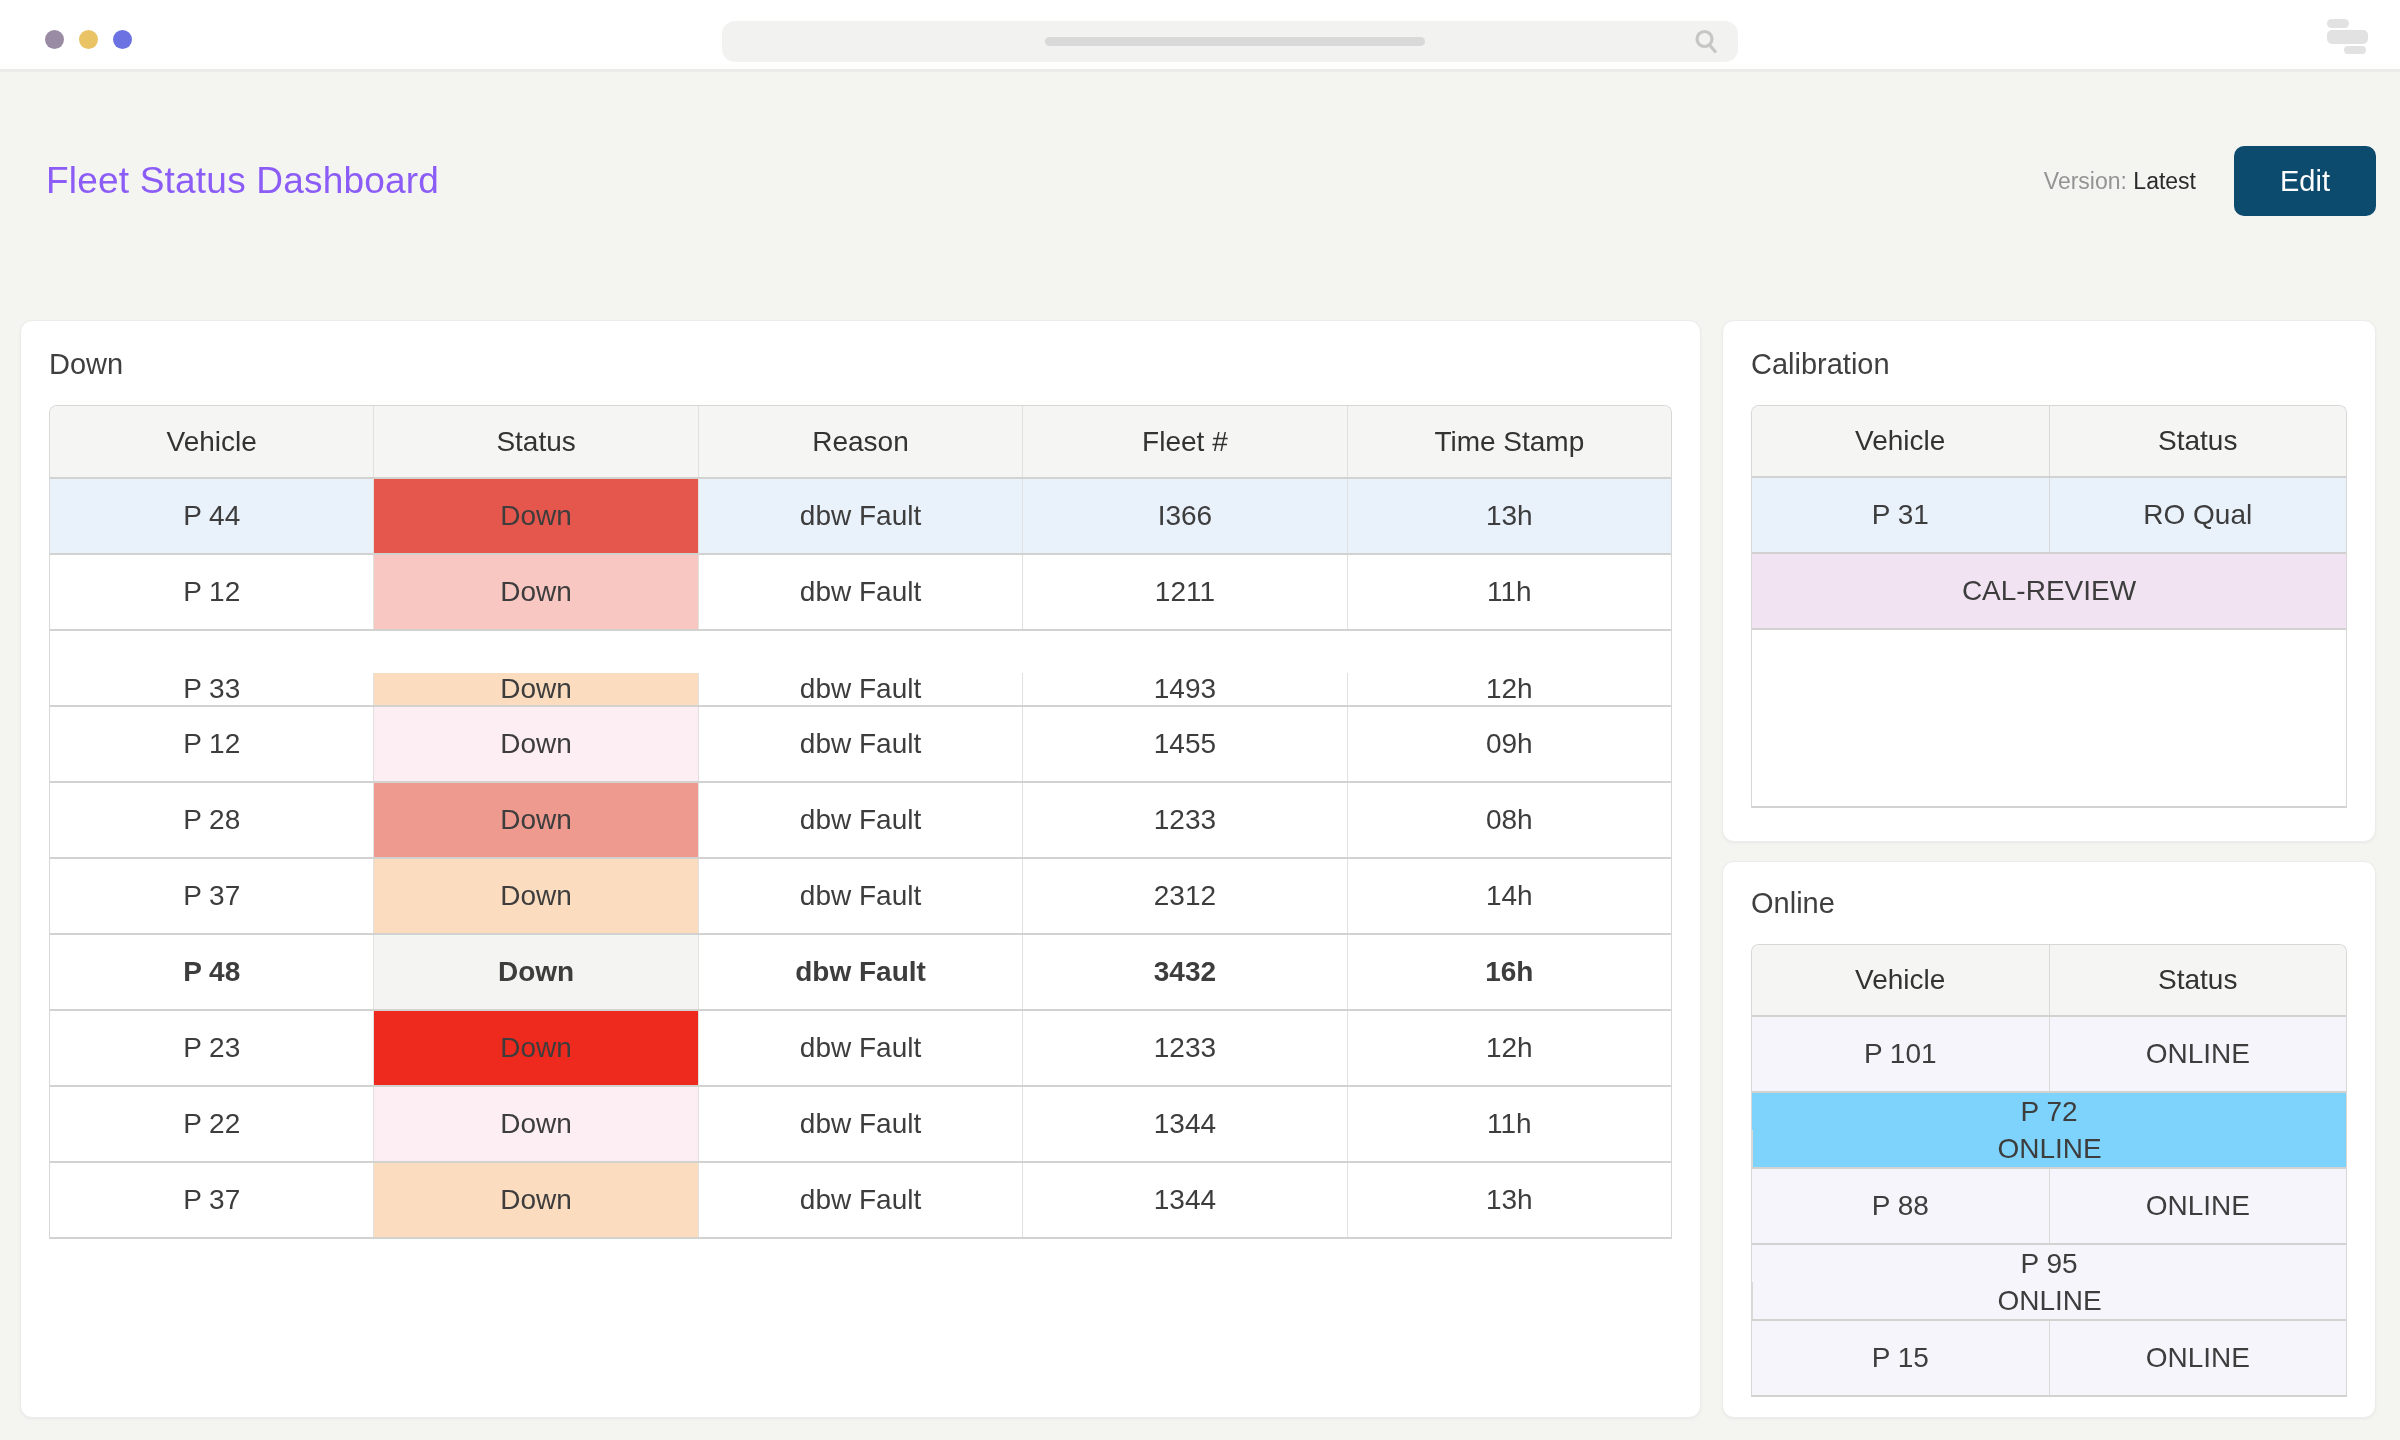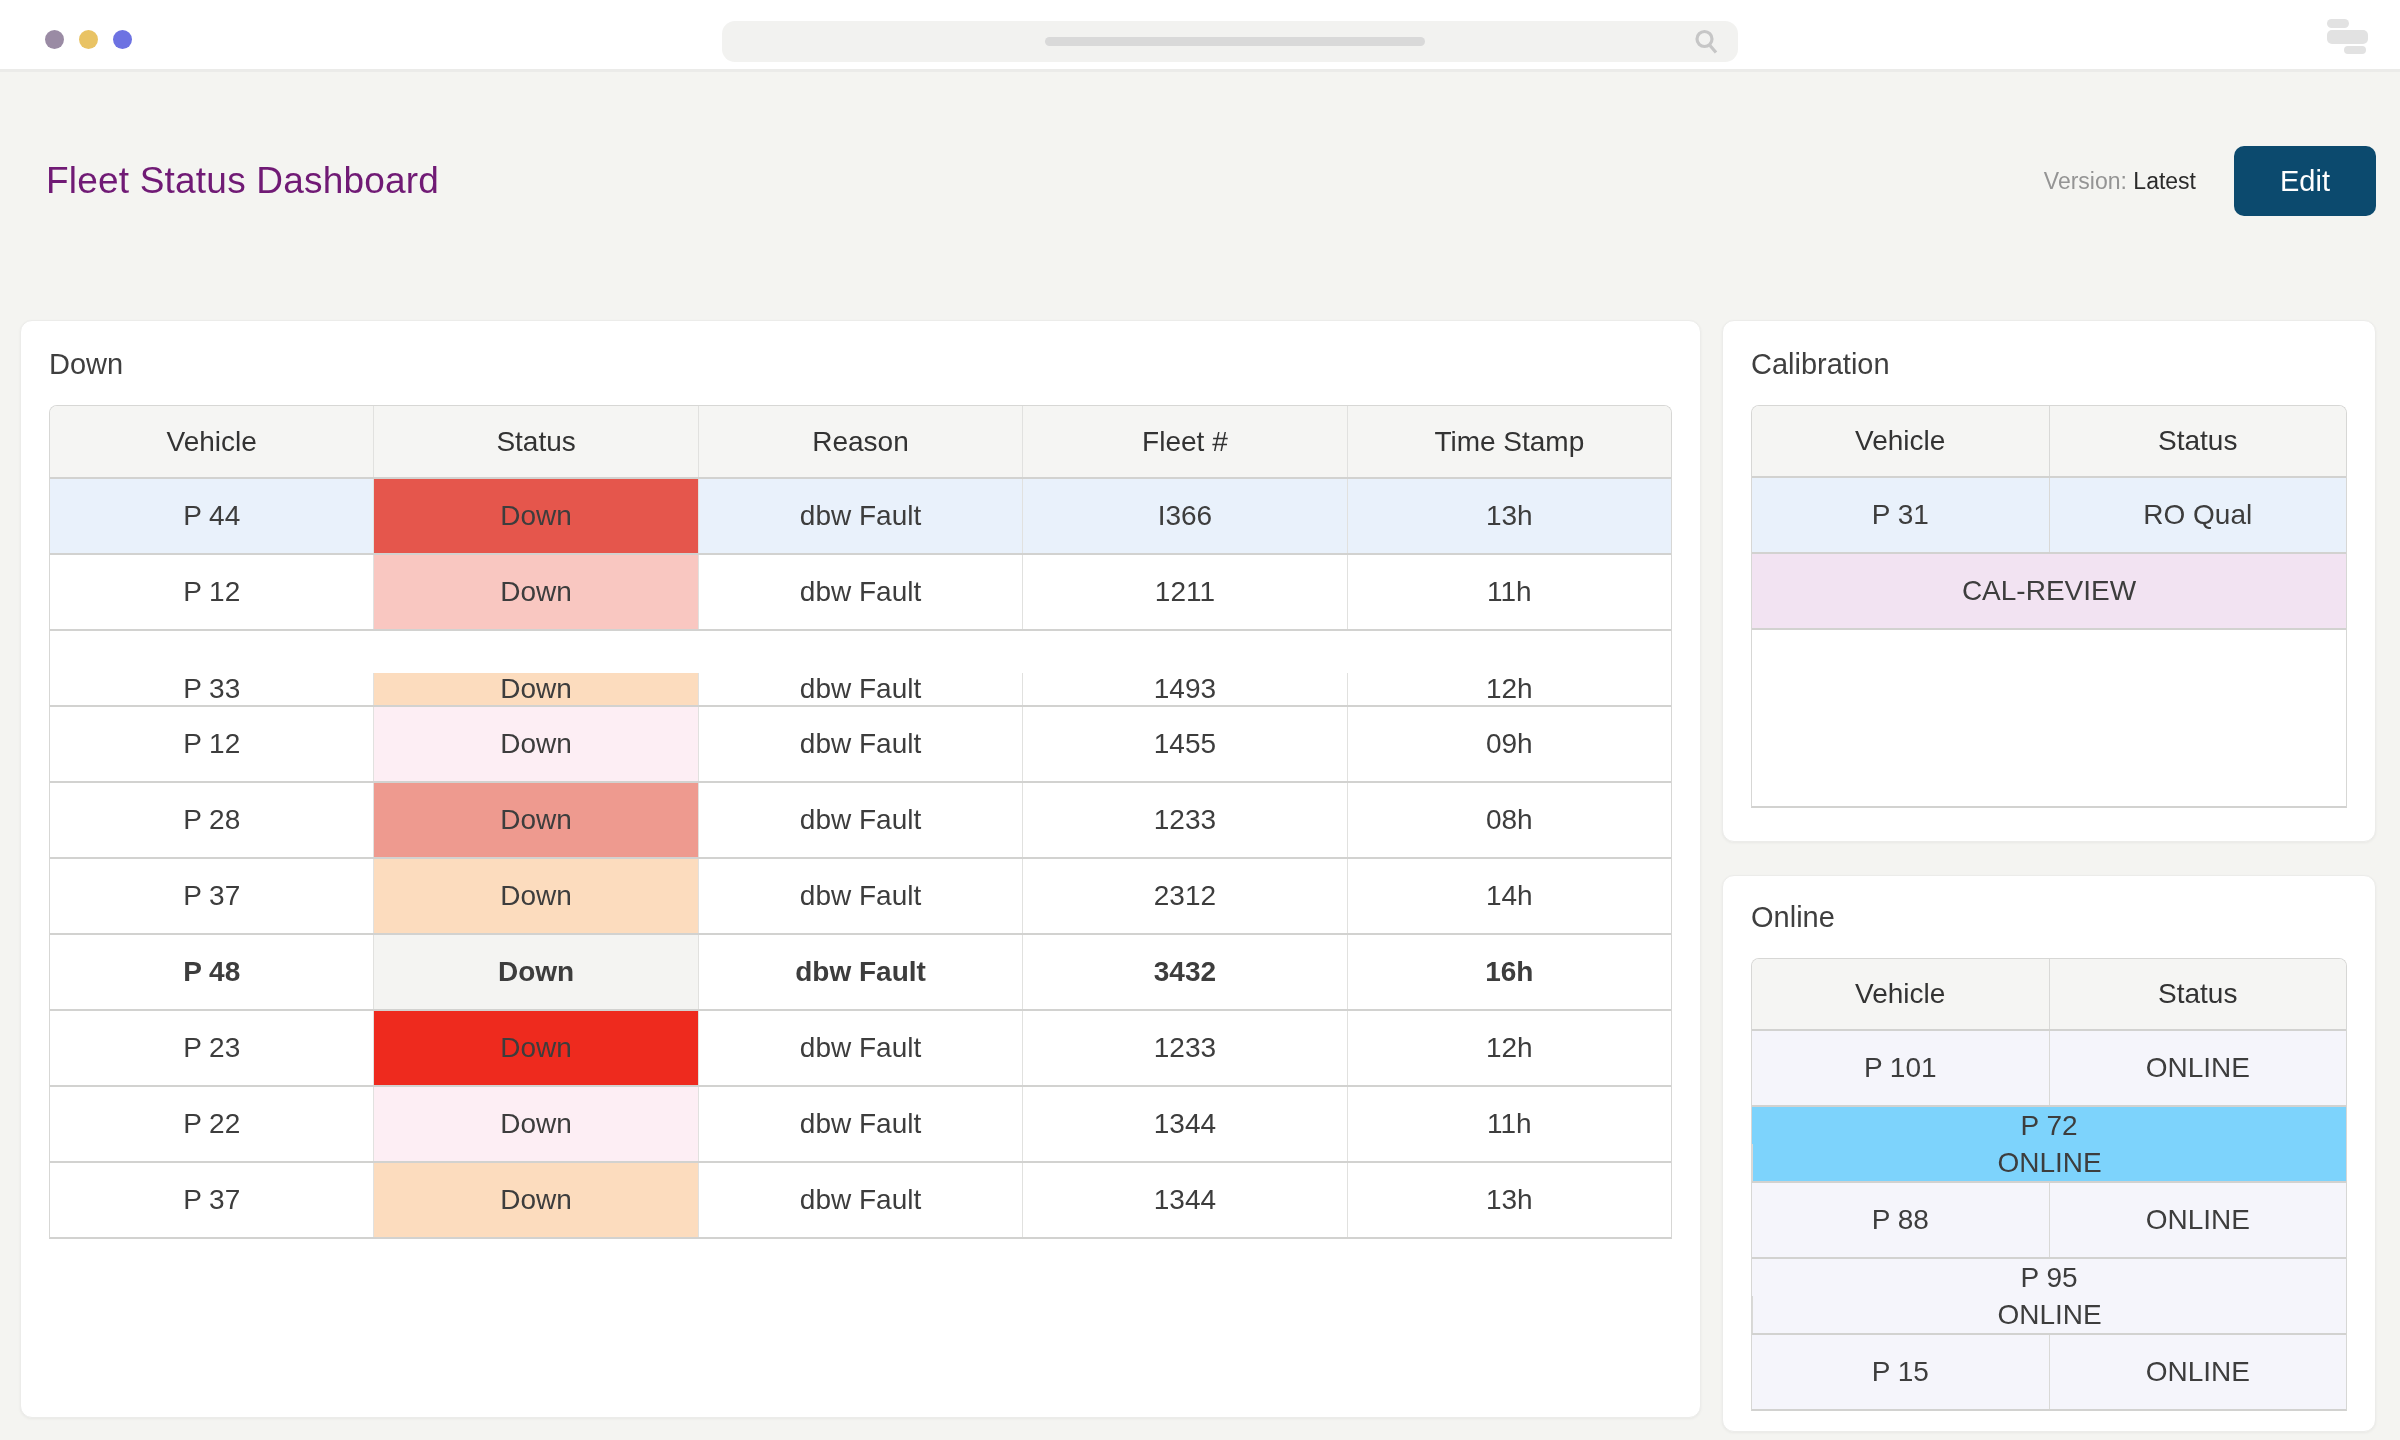--- a/index.html
+++ b/index.html
@@ -36,40 +36,40 @@
   .menu-icon .b1 { left:0;  top:0;  width:22px; height:9px; }
   .menu-icon .b2 { left:0;  top:11px; width:41px; height:14px; }
   .menu-icon .b3 { left:17px; top:27px; width:22px; height:8px; }
 
   
   .page { padding:0 24px 0 20px; }
   .page-header {
     margin:73px 0 0 0; height:72px;
     display:flex; align-items:center; justify-content:space-between;
   }
-  .page-title { font-size:37px; font-weight:500; color:#701a75; letter-spacing:0.2px; padding-left:26px; }
+  .page-title { font-size:37px; font-weight:500; color:#8b5cf6; letter-spacing:0.2px; padding-left:26px; }
   .header-right { display:flex; align-items:center; gap:38px; }
   .version { font-size:23px; }
   .version .v-label { color:#949494; }
   .version .v-value { color:#2b2b2b; font-weight:500; }
   .edit-btn {
     width:142px; height:70px; border:none; border-radius:10px;
     color:#ffffff; font-size:29px; font-family:inherit; cursor:pointer;
   }
 
   
   .content { margin-top:103px; display:flex; gap:21px; align-items:flex-start; }
   .card {
     background:#ffffff; border:1px solid #ececea; border-radius:12px;
     box-shadow:0 1px 3px rgba(0,0,0,0.05);
   }
   .card h2 { font-size:29px; font-weight:500; color:#3f3f3f; }
 
   .down-card { width:1682px; height:1098px; padding:27px 28px; }
-  .right-col { width:654px; display:flex; flex-direction:column; gap:33px; }
+  .right-col { width:654px; display:flex; flex-direction:column; gap:19px; }
   .cal-card { width:654px; height:522px; padding:27px 28px; }
   .online-card { width:654px; height:557px; padding:25px 28px; }
 
   
   .tbl { margin-top:24px; border:1px solid #d7d7d5; border-bottom:2px solid #d2d2d0; border-radius:8px 8px 0 0; overflow:hidden; }
   .t-row { display:flex; }
   .t-row + .t-row, .t-body .t-row:first-child { border-top:2px solid #d2d2d0; }
   .t-head { background:#f5f5f3; }
   .t-head .t-cell { font-weight:400; color:#333333; }
   .t-cell {

